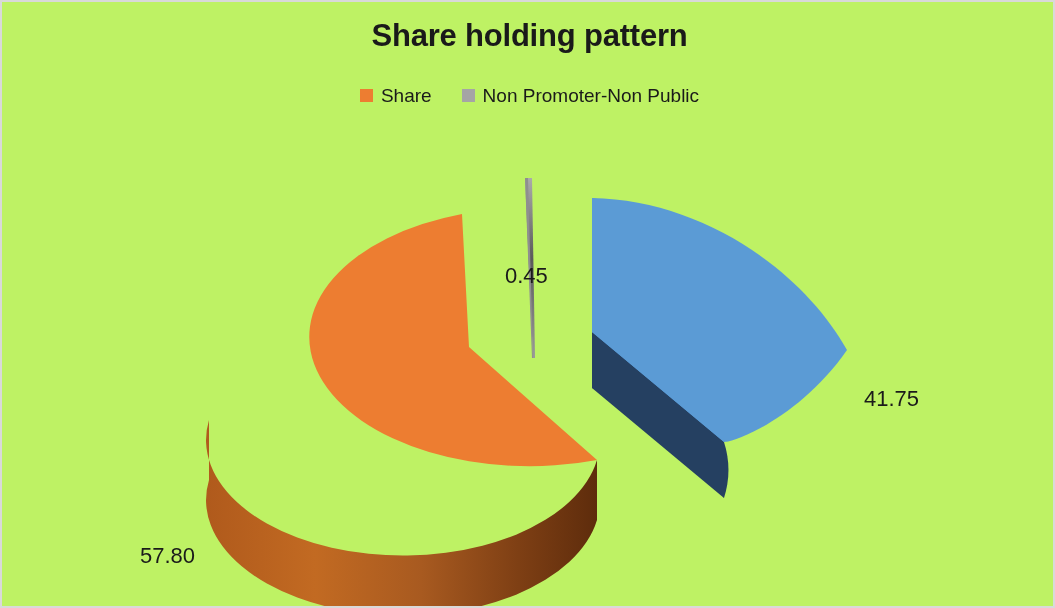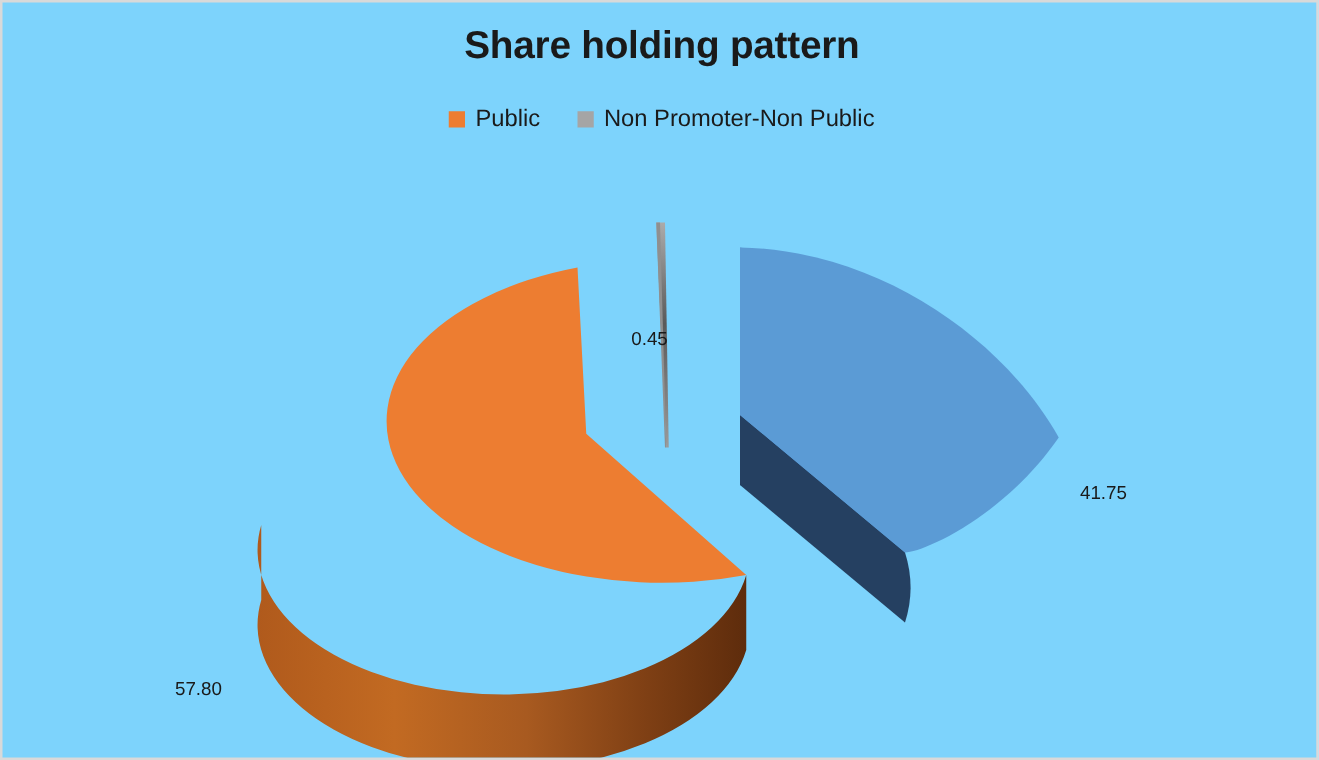--- a/index.html
+++ b/index.html
@@ -9,21 +9,21 @@
   }
   body {
     font-family: "Liberation Sans", sans-serif;
   }
   #chart-frame {
     position: relative;
     width: 1055px;
     height: 608px;
     box-sizing: border-box;
     border: 2px solid #d9d9d9;
-    background: #7dd3fc;
+    background: #bef264;
     overflow: hidden;
   }
   #chart-title {
     position: absolute;
     left: 0;
     top: 16px;
     width: 1055px;
     text-align: center;
     font-size: 31px;
     font-weight: bold;
@@ -65,39 +65,39 @@
     width: 1055px;
     height: 488px;
   }
   #pie-svg {
     position: absolute;
     left: 0;
     top: 0;
   }
   .data-label {
     position: absolute;
-    font-size: 15px;
+    font-size: 22px;
     color: #1a1a1a;
     white-space: nowrap;
   }
   #label-promoter { left: 862px; top: 266px; }
   #label-public   { left: 138px; top: 423px; }
   #label-nonpub   { left: 503px; top: 143px; }
 </style>
 </head>
 <body>
 
 <div id="chart-frame">
 
   <div id="chart-title">Share holding pattern</div>
 
   <div id="chart-legend">
     <div class="legend-entry">
       <span class="legend-swatch" style="background:#ED7D31"></span>
-      <span class="legend-text">Public</span>
+      <span class="legend-text">Share</span>
     </div>
     <div class="legend-entry">
       <span class="legend-swatch" style="background:#A5A5A5"></span>
       <span class="legend-text">Non Promoter-Non Public</span>
     </div>
   </div>
 
   <div id="plot-area">
 
     <svg id="pie-svg" width="1055" height="488" viewBox="0 0 1055 488">

